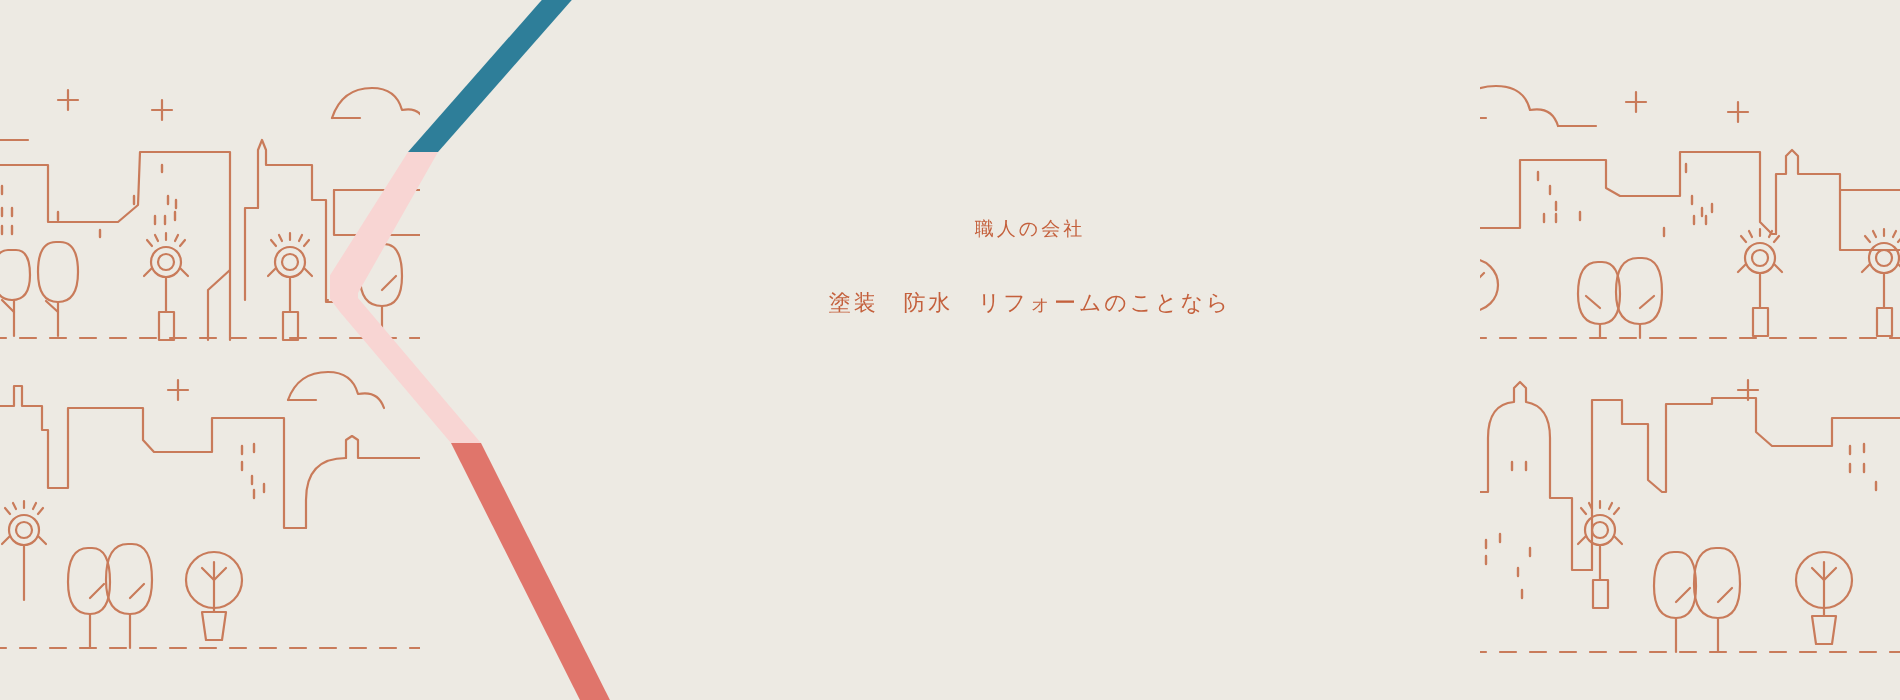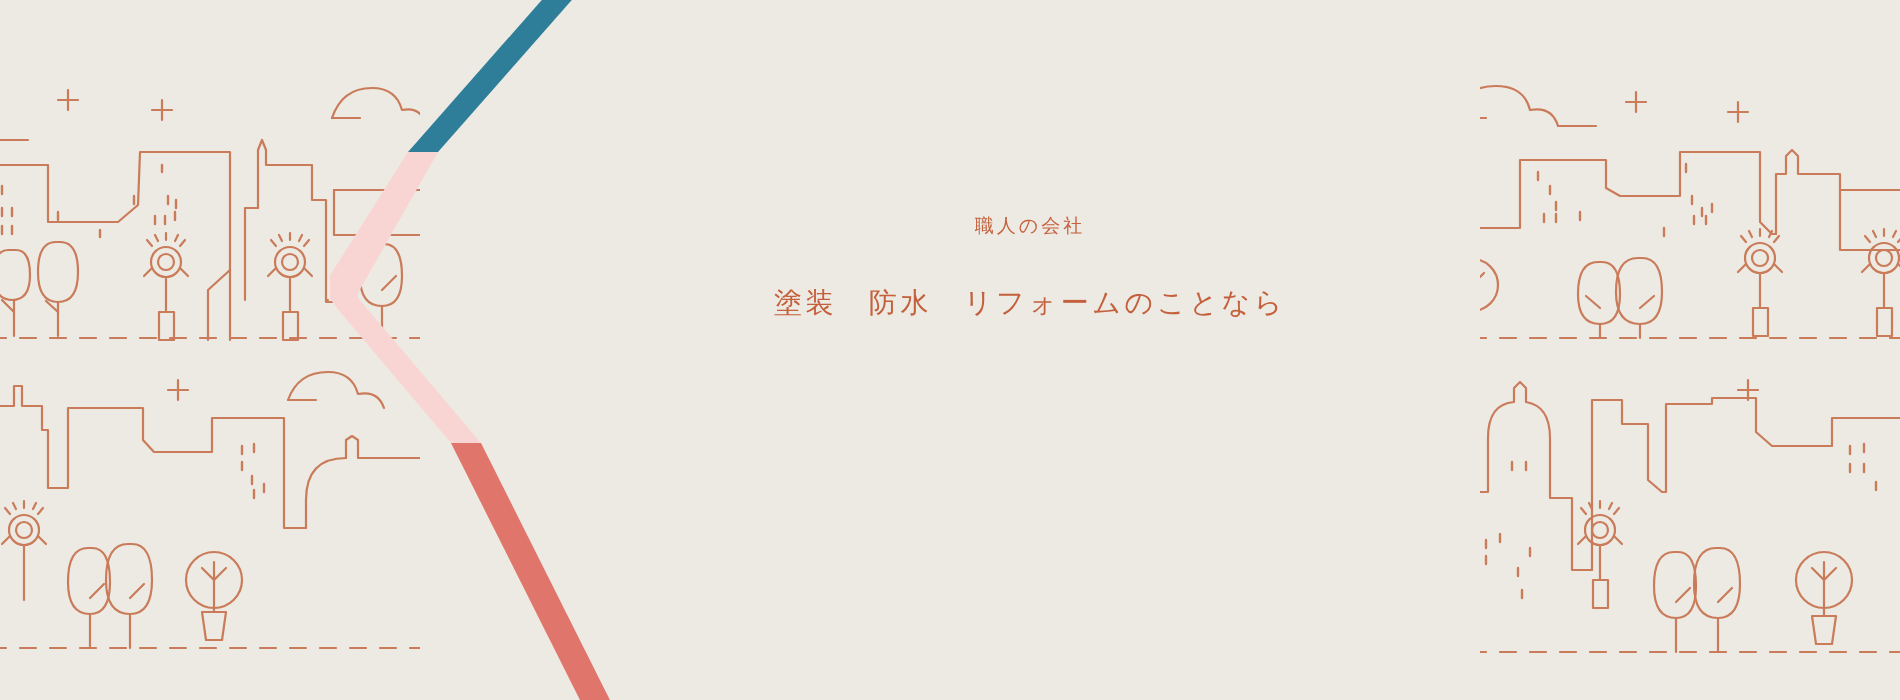--- a/index.html
+++ b/index.html
@@ -62,21 +62,21 @@
     font-size: 93px;
     font-weight: 700;
     letter-spacing: 0.015em;
     margin: 0;
     line-height: 1.1;
     white-space: nowrap;
   }
 
   .subtitle {
     color: #C4603C;
-    font-size: 28px;
+    font-size: 22px;
     letter-spacing: 0.13em;
     margin: 28px 0 0 0;
     font-weight: 400;
     line-height: 1;
     white-space: nowrap;
   }
 </style>
 </head>
 <body>
 

